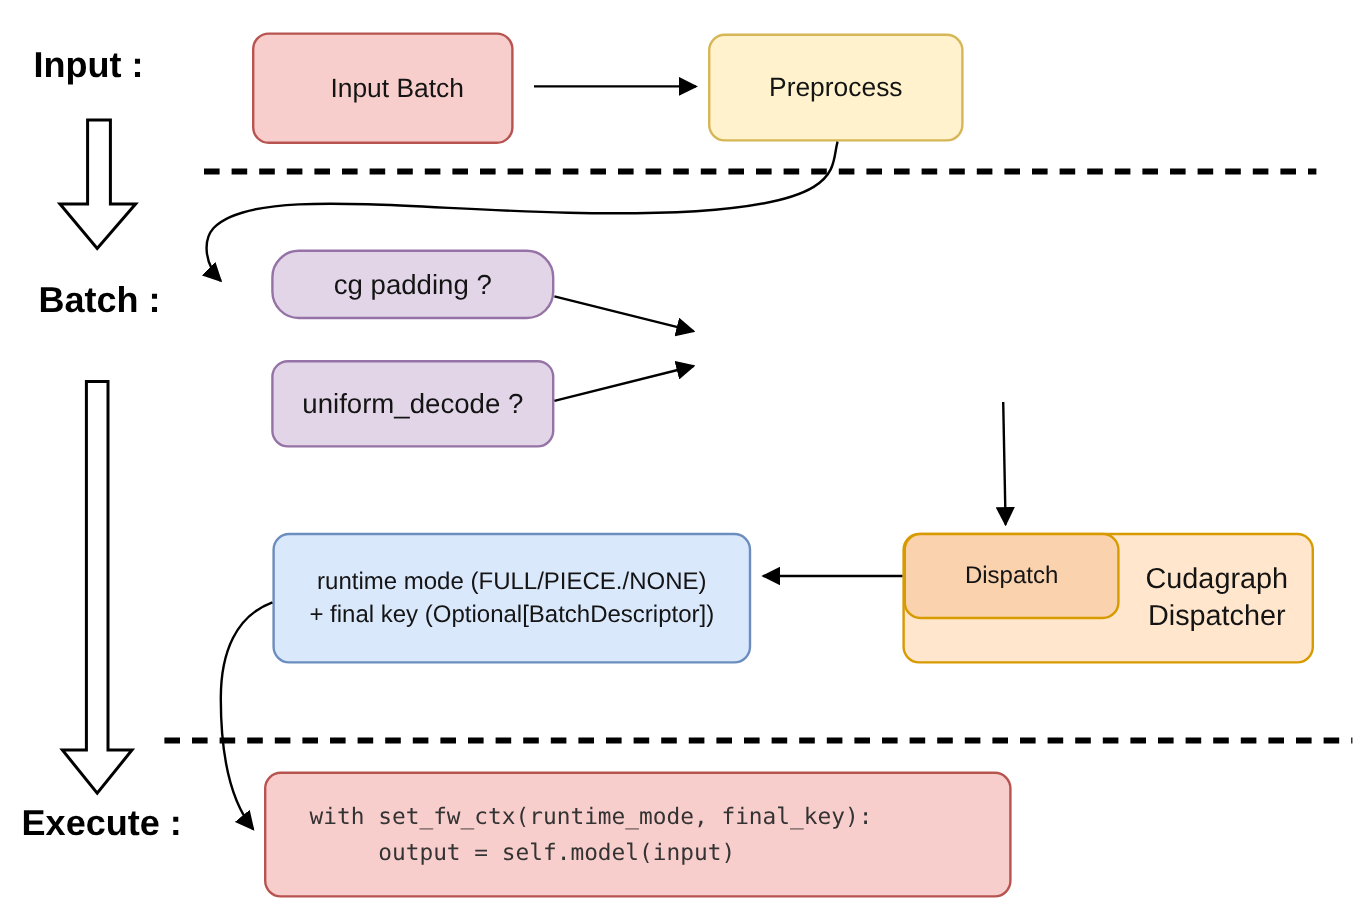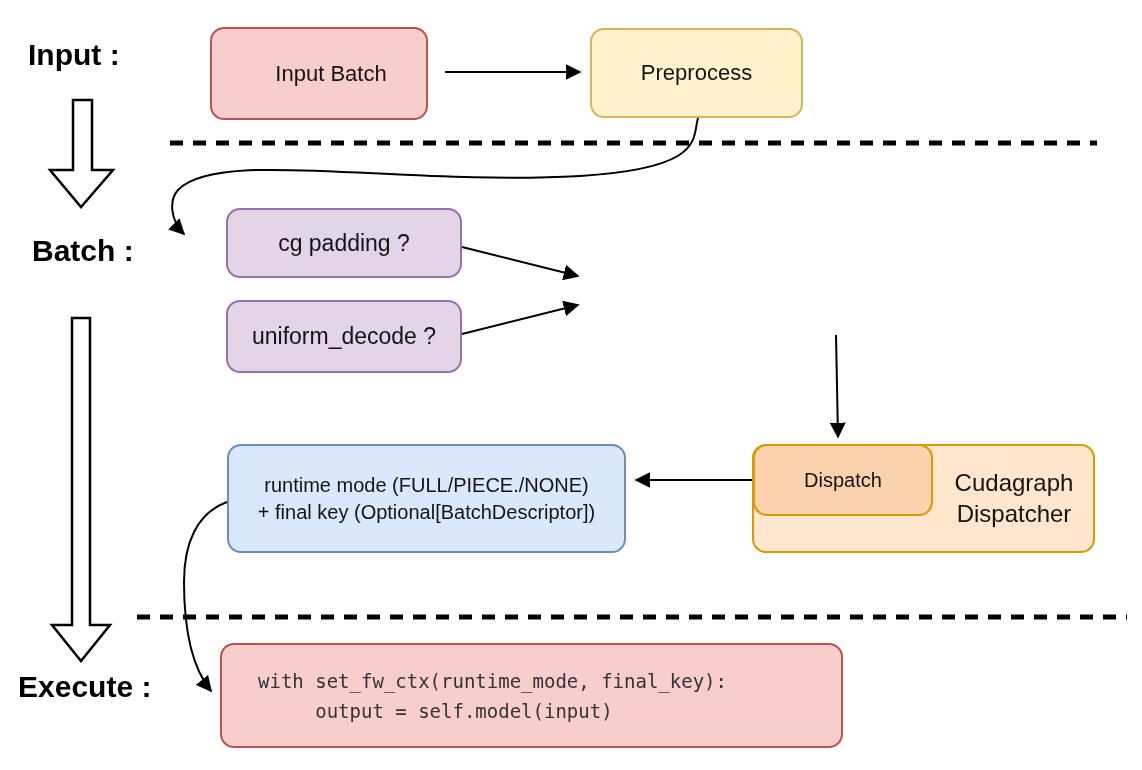--- a/index.html
+++ b/index.html
@@ -69,21 +69,21 @@
   <div class="stage-label" style="left:18px; top:670px;">Execute :</div>
 
   <div class="node red fs22" style="left:210px; top:27px; width:218px; height:93px;padding-left:24px;">
     <span>Input Batch</span>
   </div>
 
   <div class="node yellow fs22" style="left:590px; top:28px; width:213px; height:90px;">
     <span>Preprocess</span>
   </div>
 
-  <div class="node purple fs23" style="left:226px; top:208px; width:236px; height:70px;">
+  <div class="node purple fs23" style="left:226px; top:208px; width:236px; height:58px;border-radius:23px;">
     <span>cg padding ?</span>
   </div>
 
   <div class="node purple fs23" style="left:226px; top:300px; width:236px; height:73px;">
     <span>uniform_decode ?</span>
   </div>
 
 
   <div class="node blue fs20" style="left:227px; top:444px; width:399px; height:109px;">
     <span>runtime mode (FULL/PIECE./NONE)</span>

